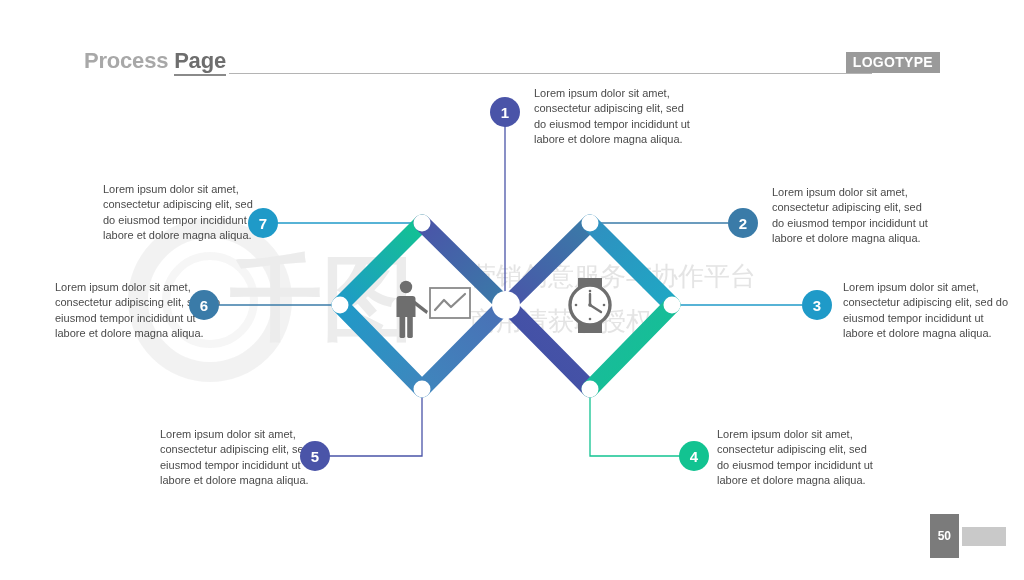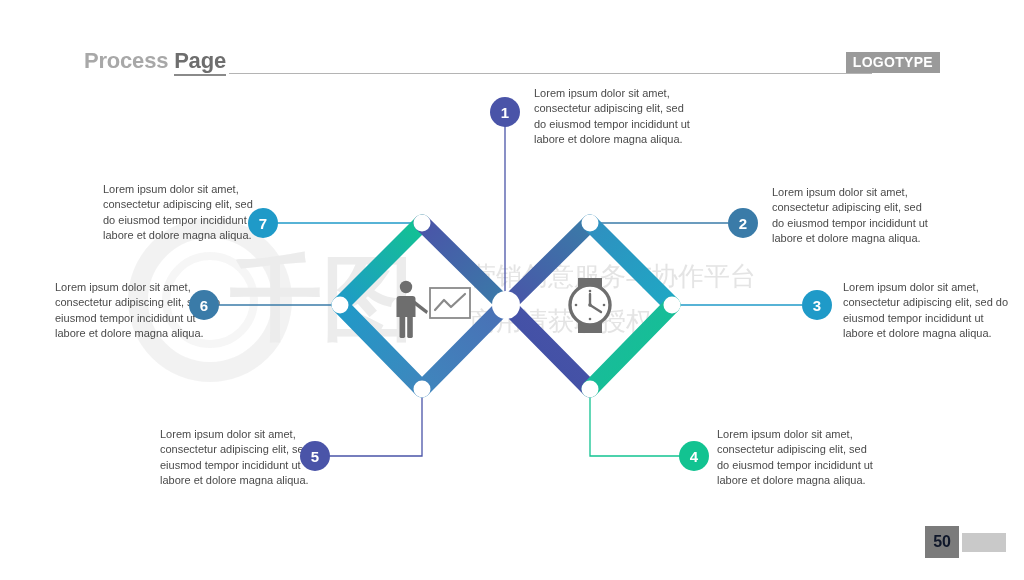--- a/index.html
+++ b/index.html
@@ -81,24 +81,24 @@
   .footer {
     position: absolute;
     right: 18px;
     bottom: 22px;
     display: flex;
     align-items: center;
     z-index: 5;
   }
   .page-num {
     background: #7b7b7b;
-    color: #0f172a;
-    font-size: 16px;
-    font-weight: bold;
-    padding: 8px 8px;
+    color: #ffffff;
+    font-size: 12px;
+    font-weight: bold;
+    padding: 16px 8px;
     line-height: 1;
   }
   .footer-bar {
     width: 44px;
     height: 19px;
     background: #c9c9c9;
     margin-left: 3px;
   }
 
   

